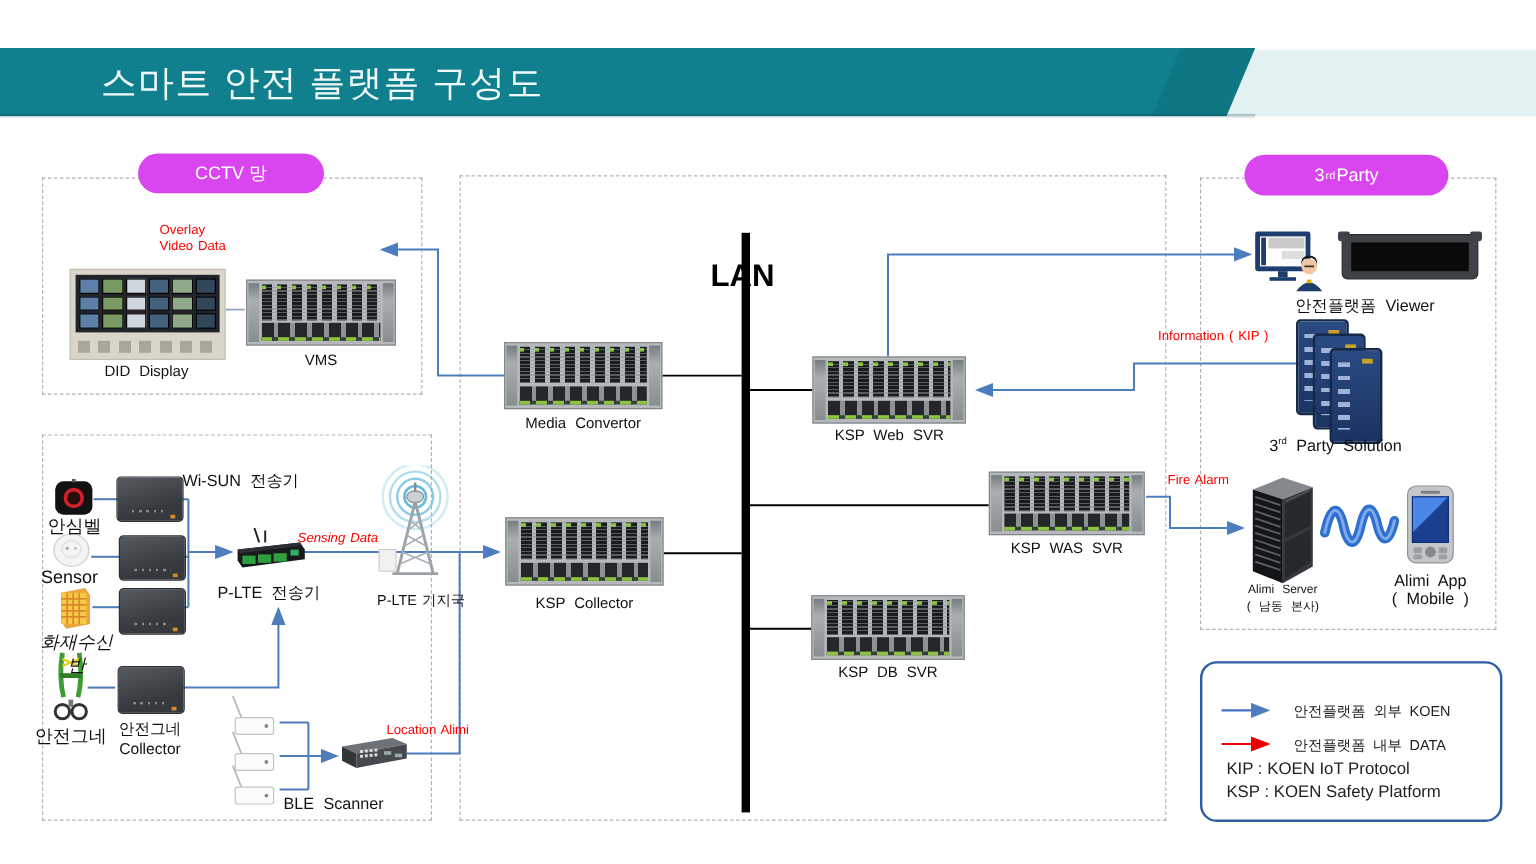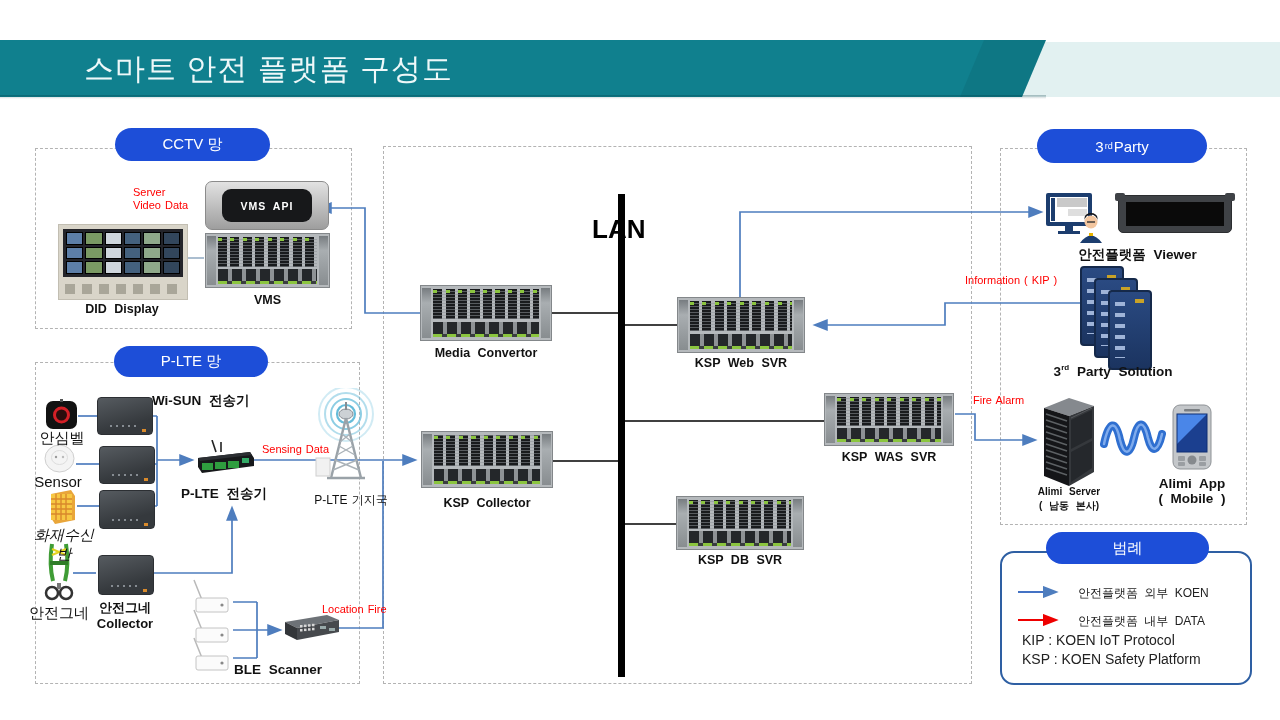--- a/index.html
+++ b/index.html
@@ -8,29 +8,29 @@
   
   .hdr-light{position:absolute;left:930px;top:42px;width:350px;height:55px;background:#e2f1f1;}
   .hdr-band{position:absolute;left:0;top:40px;width:1046px;height:57px;background:#10808e;
     clip-path:polygon(0 0,1046px 0,1022px 100%,0 100%);}
   .hdr-slant{position:absolute;left:0;top:40px;width:1046px;height:57px;background:rgba(0,40,50,.10);
     clip-path:polygon(984px 0,1046px 0,1022px 100%,960px 100%);}
   .hdr-shadow{position:absolute;left:0;top:95px;width:1046px;height:4px;background:linear-gradient(180deg,rgba(0,50,60,.30),rgba(0,0,0,0));}
   .hdr-title{position:absolute;left:84px;top:49px;font-size:30px;letter-spacing:1px;color:#eef8f9;}
   
   .dashbox{position:absolute;border:1px dashed #b3b3b3;z-index:1;}
-  .pill{position:absolute;background:#1d4ed8;color:#fff;border-radius:17px;display:flex;
+  .pill{position:absolute;background:#d946ef;color:#fff;border-radius:17px;display:flex;
     align-items:center;justify-content:center;font-size:15px;z-index:6;}
   .pill sup{font-size:9px;margin:0 1px;}
   .legendbox{position:absolute;border:2px solid #2e5fa3;border-radius:14px;z-index:1;background:#fff;}
   
   .lanbus{position:absolute;left:618px;top:194px;width:7px;height:483px;background:#000;z-index:2;}
   .lanlabel{position:absolute;left:592px;top:166px;font-size:26px;font-weight:bold;color:#000;z-index:4;margin-top:48px;}
   
-  .lbl{position:absolute;color:#111;font-weight:bold;font-size:12.5px;text-align:center;z-index:4;word-spacing:4px;}
+  .lbl{position:absolute;color:#111;font-weight:normal;font-size:12.5px;text-align:center;z-index:4;word-spacing:4px;}
   .lbl.small{font-weight:normal;font-size:15px;word-spacing:1px;}
   .lbl.red{color:#f00;font-weight:normal;font-size:11px;text-align:left;word-spacing:1px;z-index:5;}
   .lbl sup{font-size:8px;}
   
   #wires{position:absolute;left:0;top:0;z-index:2;pointer-events:none;}
   
   .rack{position:absolute;background:#b5b9bc;border:1px solid #83878a;z-index:3;box-sizing:border-box;}
   .rack i{position:absolute;display:block;}
   .rack .rl{left:1px;top:2px;bottom:2px;width:9px;background:linear-gradient(180deg,#777c80,#a9aeb1 30%,#888d90);}
   .rack .rr{right:1px;top:2px;bottom:2px;width:9px;background:linear-gradient(180deg,#777c80,#a9aeb1 30%,#888d90);}
@@ -84,30 +84,24 @@
 
   <div class="dashbox" style="left:35px;top:148px;width:315px;height:179px;"></div>
   <div class="dashbox" style="left:35px;top:362px;width:323px;height:320px;"></div>
   <div class="dashbox" style="left:383px;top:146px;width:587px;height:536px;"></div>
   <div class="dashbox" style="left:1000px;top:148px;width:245px;height:375px;"></div>
   <div class="legendbox" style="left:1000px;top:551px;width:248px;height:130px;"></div>
 
   <div class="pill" style="left:115px;top:128px;width:155px;height:33px;">
     <span>CCTV 망</span>
     </div>
-  <div class="pill" style="left:114px;top:346px;width:154px;height:31px;">
-    <span>P-LTE 망</span>
-    </div>
   <div class="pill" style="left:1037px;top:129px;width:170px;height:34px;">
     <span>3</span>
       <sup>rd</sup>
       <span> Party</span>
-    </div>
-  <div class="pill" style="left:1046px;top:532px;width:163px;height:32px;">
-    <span>범례</span>
     </div>
 
   <div class="lanbus"></div>
   <div class="lanlabel">LAN</div>
 
   <svg id="wires" width="1280" height="720">
     <defs>
       <marker id="ab" markerWidth="9" markerHeight="7" refX="7.5" refY="3.5" orient="auto">
         <path d="M0,0 L9,3.5 L0,7 z" fill="#4e7dbe"></path>
         </marker>
@@ -166,34 +160,31 @@
         <b></b>
         <b></b>
         <b></b>
         <b></b>
         <b></b>
     </div>
     <div class="btns"></div>
   </div>
   <div class="lbl" style="left:58px;top:302px;width:128px;">DID Display</div>
 
-  <div class="vmsapi">
-    <div class="inner">VMS API</div>
-  </div>
   <div class="rack" style="left:205px;top:233px;width:125px;height:55px;">
     <i class="rl"></i>
       <i class="slots"></i>
       <i class="leds"></i>
       <i class="bot"></i>
       <i class="bstrip"></i>
       <i class="rr"></i>
   </div>
   <div class="lbl" style="left:205px;top:293px;width:125px;">VMS</div>
   <div class="lbl red" style="left:133px;top:186px;line-height:13px;">
-    <span>Server</span><br>
+    <span>Overlay</span><br>
     <span>Video Data</span>
   </div>
 
   <div class="rack" style="left:420px;top:285px;width:132px;height:56px;">
     <i class="rl"></i>
       <i class="slots"></i>
       <i class="leds"></i>
       <i class="bot"></i>
       <i class="bstrip"></i>
       <i class="rr"></i>
@@ -297,21 +288,21 @@
     <polygon points="4,18 56,12 60,18 60,26 8,33 4,27" fill="#17191b"></polygon>
     <polygon points="4,18 56,12 58,15 6,21" fill="#2c2f33"></polygon>
     <g fill="#2f9e3f">
         <rect x="8" y="23" width="11" height="7"></rect>
         <rect x="21" y="22" width="11" height="7"></rect>
         <rect x="34" y="21" width="11" height="7"></rect>
       </g>
     <rect x="48" y="18" width="7" height="5" fill="#3a6"></rect>
   </svg>
   <div class="lbl" style="left:168px;top:485px;width:112px;font-size:13.5px;">P-LTE 전송기</div>
-  <div class="lbl red" style="left:262px;top:443px;">Sensing Data</div>
+  <div class="lbl red" style="left:248px;top:443px;font-style:italic;">Sensing Data</div>
 
   <svg class="dev" style="left:312px;top:388px;" width="68" height="102" viewBox="0 0 68 102">
     <g fill="none" stroke="#66bcd9">
       <circle cx="34" cy="26" r="9" stroke-width="2.2"></circle>
       <circle cx="34" cy="26" r="15" stroke-width="2" opacity=".75"></circle>
       <circle cx="34" cy="26" r="21" stroke-width="2" opacity=".5"></circle>
       <circle cx="34" cy="26" r="27" stroke-width="2" opacity=".3"></circle>
     </g>
     <ellipse cx="34" cy="26" rx="7" ry="5" fill="#ccd1d5" stroke="#868c92"></ellipse>
     <line x1="34" y1="14" x2="34" y2="22" stroke="#868c92" stroke-width="2"></line>
@@ -355,21 +346,21 @@
         <rect x="29" y="11.8" width="2.5" height="2.5"></rect>
       <rect x="17" y="17" width="2.5" height="2.5"></rect>
         <rect x="21" y="16.6" width="2.5" height="2.5"></rect>
         <rect x="25" y="16.2" width="2.5" height="2.5"></rect>
         <rect x="29" y="15.8" width="2.5" height="2.5"></rect>
     </g>
     <rect x="37" y="14" width="6" height="3" fill="#9aa"></rect>
       <rect x="46" y="16" width="6" height="3" fill="#9aa"></rect>
   </svg>
   <div class="lbl" style="left:228px;top:662px;width:100px;font-size:13.5px;">BLE Scanner</div>
-  <div class="lbl red" style="left:322px;top:603px;">Location Fire</div>
+  <div class="lbl red" style="left:322px;top:603px;">Location Alimi</div>
 
   <svg class="dev" style="left:1044px;top:191px;" width="64" height="52" viewBox="0 0 64 52">
     <rect x="2" y="2" width="46" height="33" rx="2" fill="#1c3d6e"></rect>
     <rect x="6" y="6" width="38" height="25" fill="#fff"></rect>
     <rect x="7" y="7" width="4" height="23" fill="#1c3d6e"></rect>
     <rect x="13" y="7" width="30" height="9" fill="#c9c9c9"></rect>
     <rect x="24" y="18" width="19" height="7" fill="#dedede"></rect>
     <rect x="21" y="35" width="8" height="5" fill="#1c3d6e"></rect>
     <rect x="14" y="40" width="22" height="3" fill="#1c3d6e"></rect>
     <circle cx="47" cy="31" r="6.5" fill="#f3c69f"></circle>

